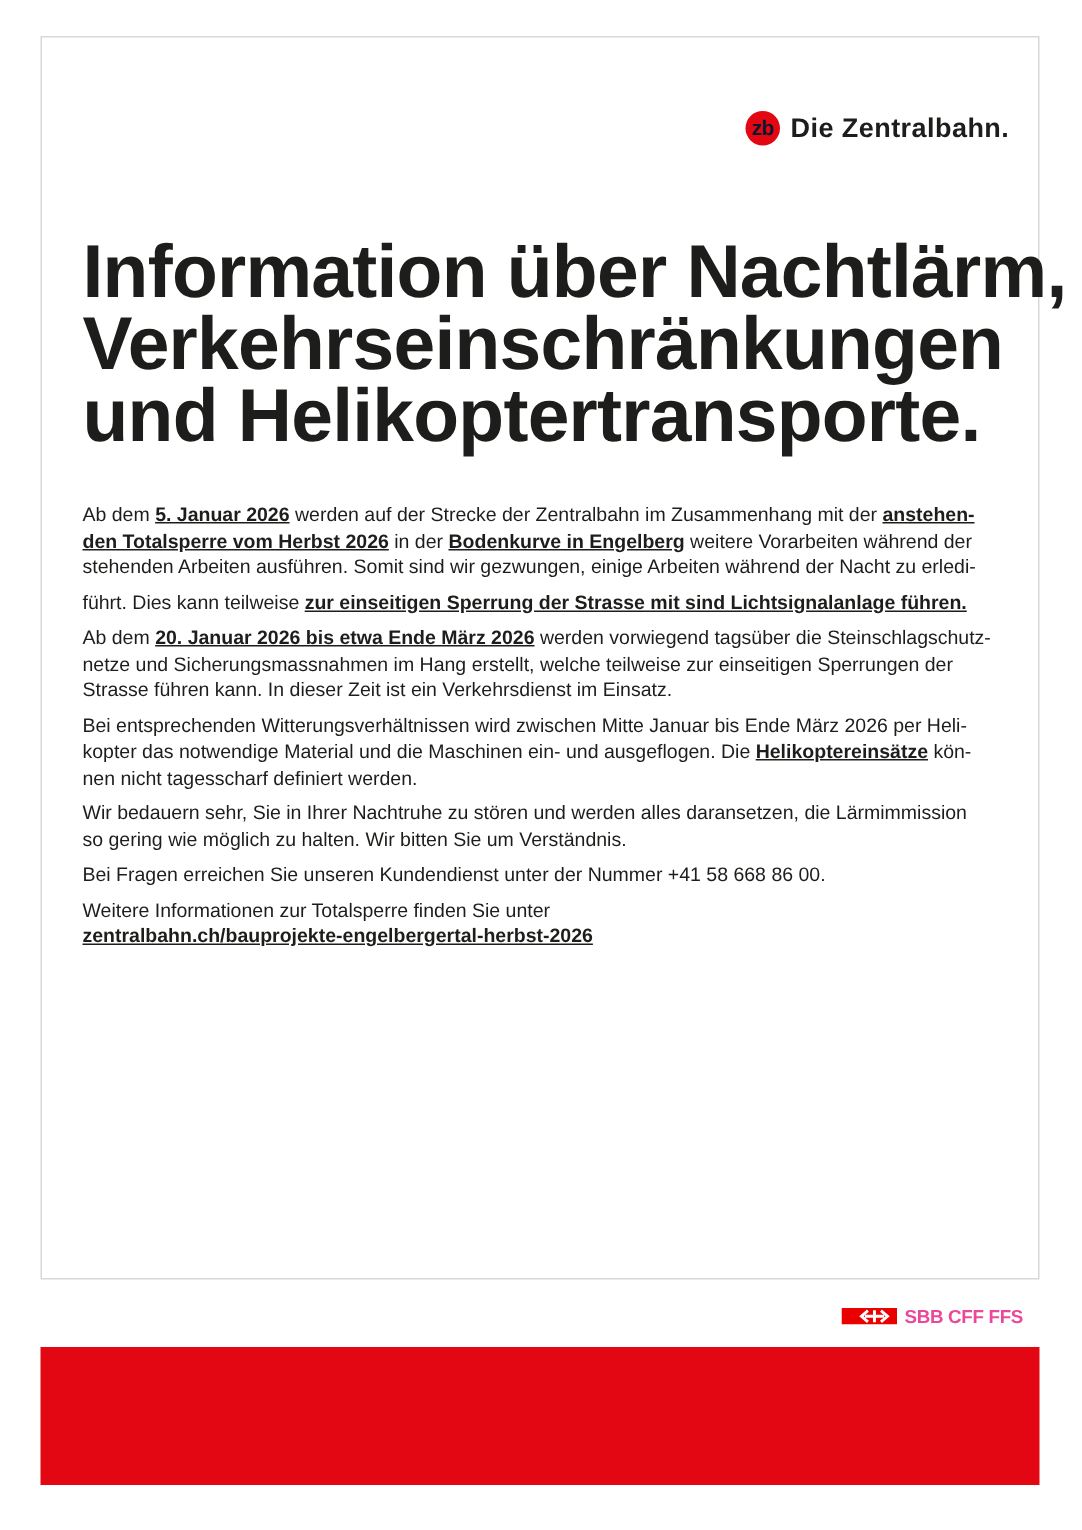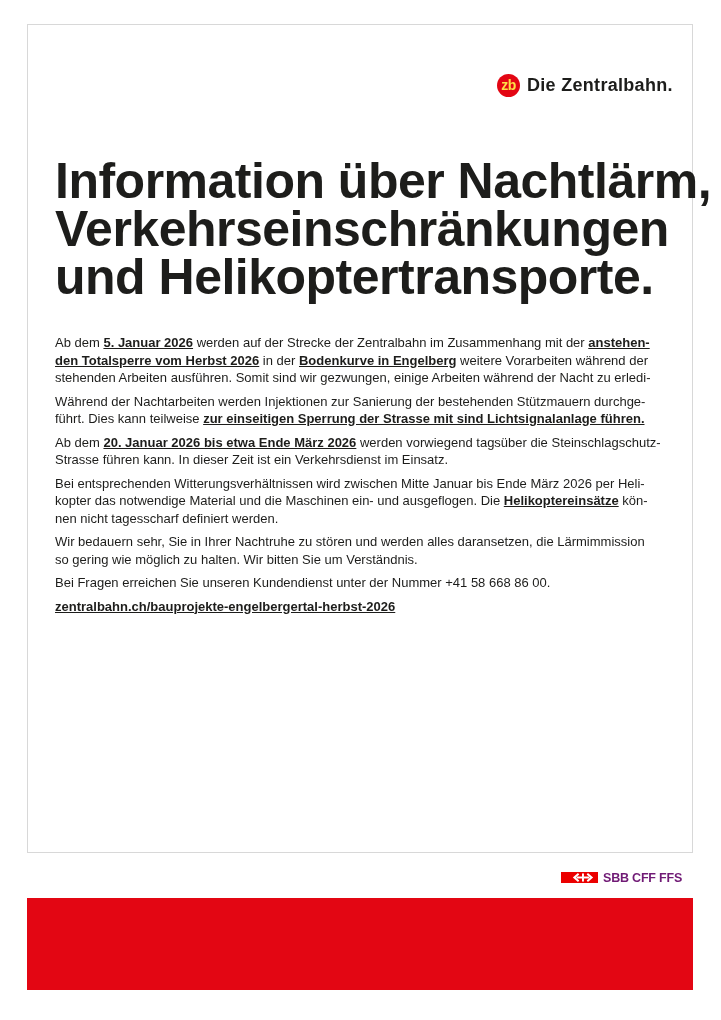--- a/index.html
+++ b/index.html
@@ -25,21 +25,21 @@
   .brand {
     position: absolute;
     left: 469px; top: 48px;
     height: 24px;
     display: flex; align-items: center;
   }
   .zb-circle {
     width: 23px; height: 23px;
     border-radius: 50%;
     background: var(--brand-red, #e30613);
-    color: #fde047;
+    color: #0f172a;
     font-weight: bold;
     font-size: 14px;
     letter-spacing: -0.5px;
     display: flex; align-items: center; justify-content: center;
     line-height: 1;
     padding-bottom: 1px;
     box-sizing: border-box;
   }
   .brand-word {
     margin-left: 7px;
@@ -82,21 +82,21 @@
     height: 13px;
     display: flex; align-items: center;
   }
   .sbb-flag { display: block; }
   .sbb-word {
     margin-left: 5px;
     font-weight: bold;
     font-size: 12.5px;
     letter-spacing: -0.2px;
     white-space: nowrap;
-    color: #701a75;
+    color: #ec4899;
   }
   
   .red-band {
     position: absolute;
     left: 27px; top: 898px;
     width: 666px; height: 92px;
     background: var(--brand-red, #e30613);
   }
 </style>
 </head>
@@ -115,40 +115,41 @@
     <div>und Helikoptertransporte.</div>
   </div>
 
   <div class="bodytext">
       <div class="para">
         <div class="line"><span>Ab dem </span><span class="b">5. Januar 2026</span><span> werden auf der Strecke der Zentralbahn im Zusammenhang mit der </span><span class="b">anstehen-</span></div>
         <div class="line"><span class="b">den Totalsperre vom Herbst 2026</span><span> in der </span><span class="b">Bodenkurve in Engelberg</span><span> weitere Vorarbeiten während der</span></div>
         <div class="line"><span>stehenden Arbeiten ausführen. Somit sind wir gezwungen, einige Arbeiten während der Nacht zu erledi-</span></div>
       </div>
       <div class="para">
-        <div class="line"><span>Während der Nachtarbeiten werden Injektionen zur Sanierung der bestehenden Stützmauern durchge-</span></div>
         <div class="line"><span>führt. Dies kann teilweise </span><span class="b">zur einseitigen Sperrung der Strasse mit sind Lichtsignalanlage führen.</span></div>
       </div>
       <div class="para">
         <div class="line"><span>Ab dem </span><span class="b">20. Januar 2026 bis etwa Ende März 2026</span><span> werden vorwiegend tagsüber die Steinschlagschutz-</span></div>
+        <div class="line"><span>netze und Sicherungsmassnahmen im Hang erstellt, welche teilweise zur einseitigen Sperrungen der</span></div>
         <div class="line"><span>Strasse führen kann. In dieser Zeit ist ein Verkehrsdienst im Einsatz.</span></div>
       </div>
       <div class="para">
         <div class="line"><span>Bei entsprechenden Witterungsverhältnissen wird zwischen Mitte Januar bis Ende März 2026 per Heli-</span></div>
         <div class="line"><span>kopter das notwendige Material und die Maschinen ein- und ausgeflogen. Die </span><span class="b">Helikoptereinsätze</span><span> kön-</span></div>
         <div class="line"><span>nen nicht tagesscharf definiert werden.</span></div>
       </div>
       <div class="para">
         <div class="line"><span>Wir bedauern sehr, Sie in Ihrer Nachtruhe zu stören und werden alles daransetzen, die Lärmimmission</span></div>
         <div class="line"><span>so gering wie möglich zu halten. Wir bitten Sie um Verständnis.</span></div>
       </div>
       <div class="para">
         <div class="line"><span>Bei Fragen erreichen Sie unseren Kundendienst unter der Nummer +41 58 668 86 00.</span></div>
       </div>
       <div class="para">
+        <div class="line"><span>Weitere Informationen zur Totalsperre finden Sie unter</span></div>
         <div class="line"><span class="b">zentralbahn.ch/bauprojekte-engelbergertal-herbst-2026</span></div>
       </div>
     </div>
 
 </div>
 
 <div class="sbb">
   <svg class="sbb-flag" width="37" height="11" viewBox="0 0 64 19" xmlns="http://www.w3.org/2000/svg">
     <rect x="0" y="0" width="64" height="19" fill="#eb0000"></rect>
     <g stroke="#ffffff" stroke-width="3.4" fill="none">

